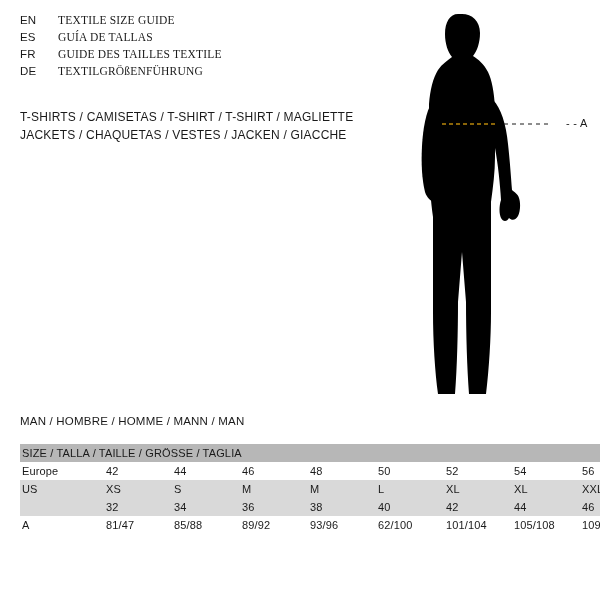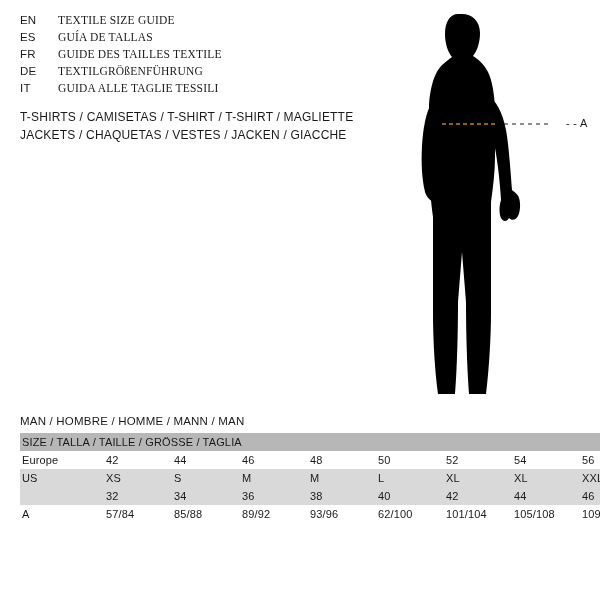--- a/index.html
+++ b/index.html
@@ -83,21 +83,21 @@
   
   .table-wrap {
     position: absolute;
     top: 415px;
     left: 20px;
     width: 560px;
   }
   .table-title {
     font-size: 11.5px;
     letter-spacing: 0.2px;
-    margin-bottom: 6px;
+    margin-bottom: 17px;
   }
   table.size-table {
     border-collapse: collapse;
     width: 560px;
     font-size: 11px;
     table-layout: fixed;
   }
   table.size-table td,
   table.size-table th {
     text-align: left;
@@ -139,24 +139,20 @@
       <span class="lang-code">ES</span>
       <span class="lang-text">GUÍA DE TALLAS</span>
     </div>
     <div class="lang-row">
       <span class="lang-code">FR</span>
       <span class="lang-text">GUIDE DES TAILLES TEXTILE</span>
     </div>
     <div class="lang-row">
       <span class="lang-code">DE</span>
       <span class="lang-text">TEXTILGRÖßENFÜHRUNG</span>
-    </div>
-    <div class="lang-row">
-      <span class="lang-code">IT</span>
-      <span class="lang-text">GUIDA ALLE TAGLIE TESSILI</span>
     </div>
   </div>
 
   <div class="category-block">
     <div class="category-line">T-SHIRTS / CAMISETAS / T-SHIRT / T-SHIRT / MAGLIETTE</div>
     <div class="category-line">JACKETS / CHAQUETAS / VESTES / JACKEN / GIACCHE</div>
   </div>
 
   <div class="figure-area">
     <svg class="figure-svg" width="200" height="400" viewBox="0 0 200 400">
@@ -219,21 +215,21 @@
           <td>34</td>
           <td>36</td>
           <td>38</td>
           <td>40</td>
           <td>42</td>
           <td>44</td>
           <td>46</td>
         </tr>
         <tr class="plain-row">
           <td>A</td>
-          <td>57/84</td>
+          <td>81/47</td>
           <td>85/88</td>
           <td>89/92</td>
           <td>93/96</td>
           <td>62/100</td>
           <td>101/104</td>
           <td>105/108</td>
           <td>109/112</td>
         </tr>
       </tbody>
     </table>

